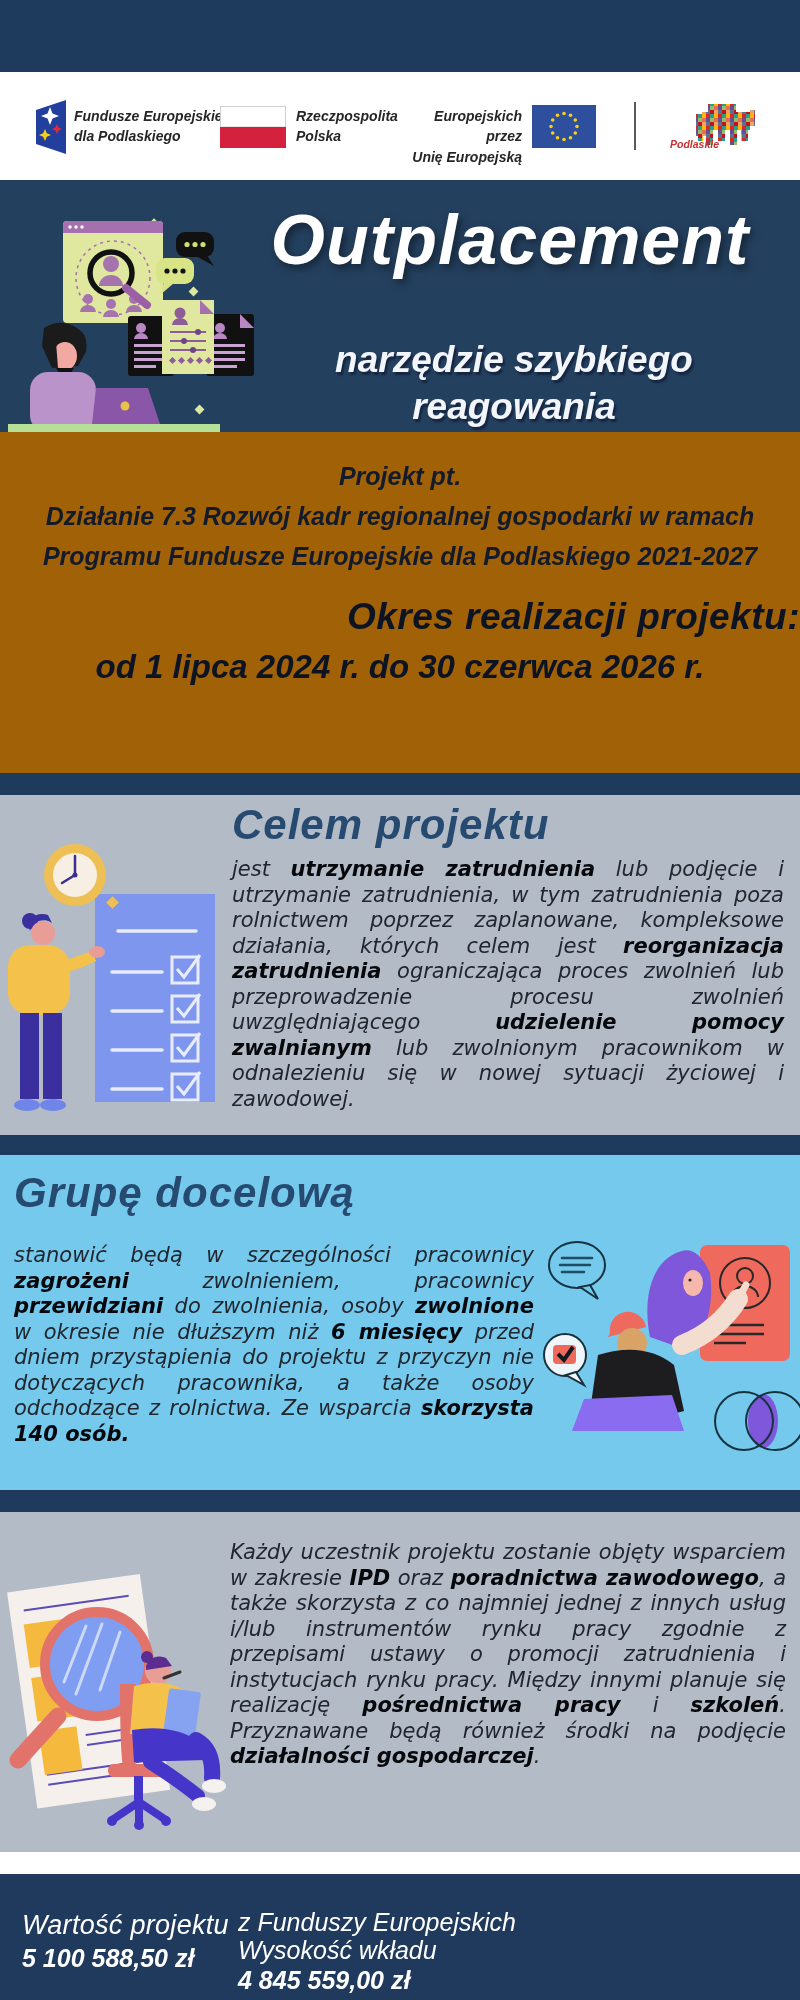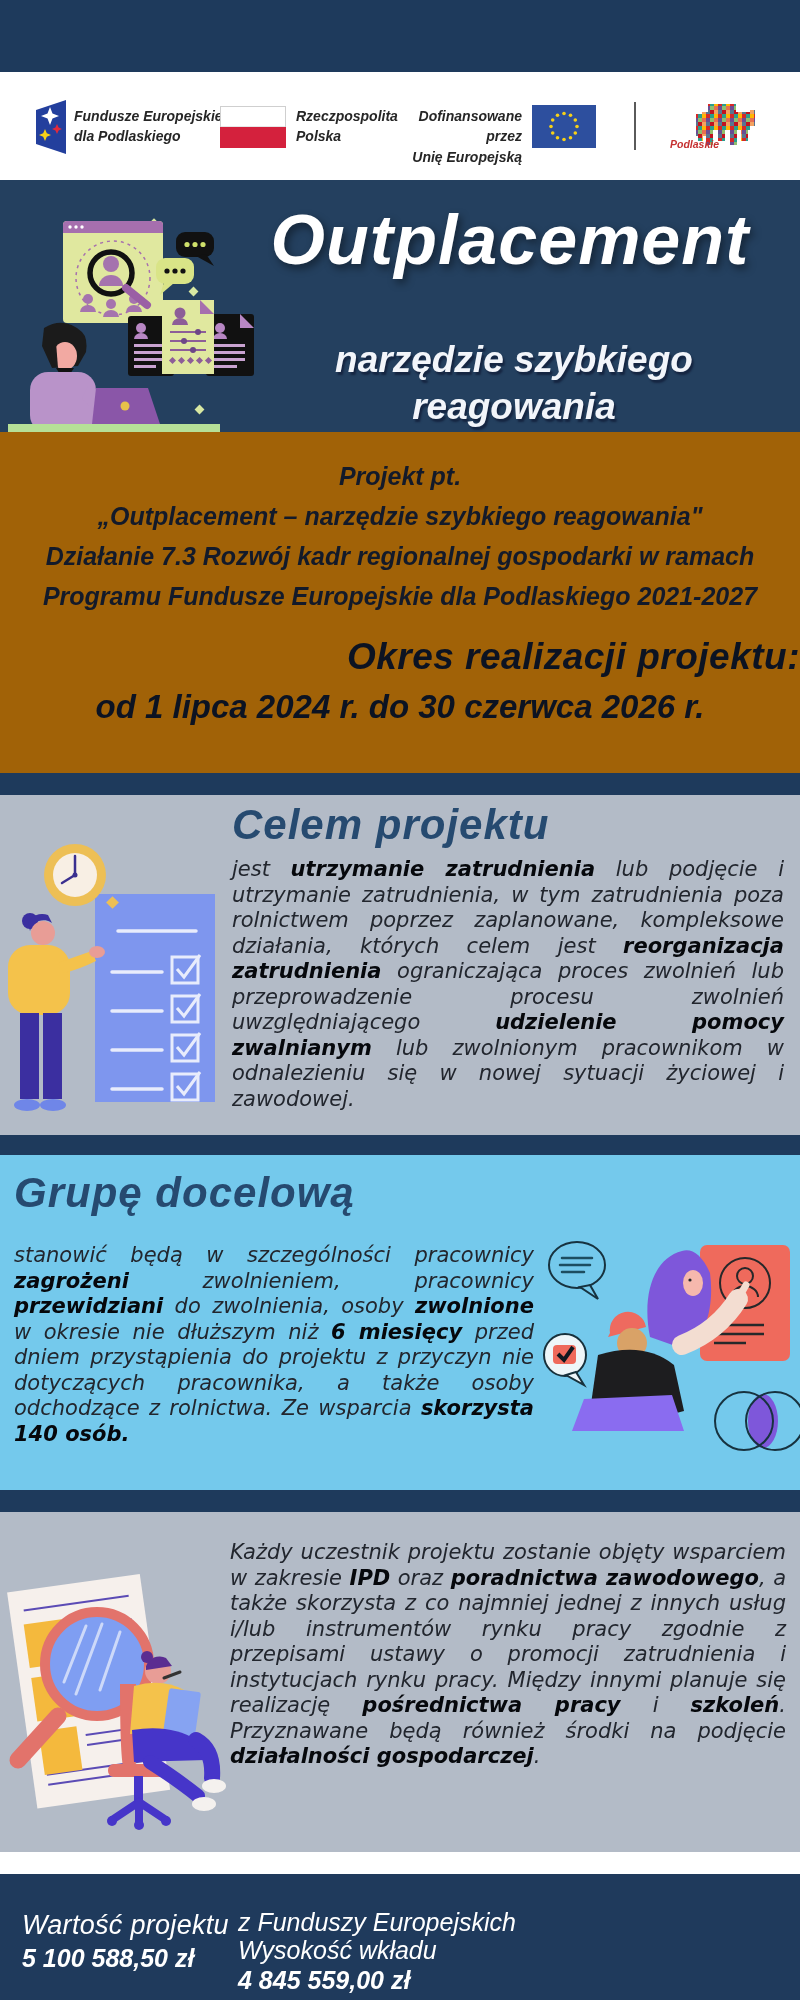--- a/index.html
+++ b/index.html
@@ -83,21 +83,21 @@
   <svg class="abs" style="left:220px;top:34px" width="66" height="42" viewBox="0 0 66 42">
     <rect x="0.5" y="0.5" width="65" height="20.5" fill="#ffffff" stroke="#cfcfcf"></rect>
     <rect x="0" y="21" width="66" height="21" fill="#d4213d"></rect>
   </svg>
   <div class="abs band-txt" style="left:296px;top:34px">
     <div>Rzeczpospolita</div>
     <div>Polska</div>
   </div>
 
   <div class="abs band-txt right" style="left:396px;top:34px;width:126px">
-    <div>Dofinansowane przez</div>
+    <div>Europejskich przez</div>
     <div>Unię Europejską</div>
   </div>
   <svg class="abs" style="left:532px;top:33px" width="64" height="43" viewBox="0 0 64 43">
     <rect width="64" height="43" fill="#2d4f9e"></rect>
     <g fill="#f7d117">
       <circle cx="32" cy="8.5" r="1.8"></circle>
         <circle cx="38.5" cy="10.2" r="1.8"></circle>
       <circle cx="43.3" cy="15" r="1.8"></circle>
         <circle cx="45" cy="21.5" r="1.8"></circle>
       <circle cx="43.3" cy="28" r="1.8"></circle>
@@ -242,21 +242,20 @@
   <div class="hero-title">Outplacement</div>
   <div class="hero-sub">
     <div>narzędzie szybkiego</div>
     <div>reagowania</div>
   </div>
 </div>
 
 <div class="sec info">
   <div class="info-inner">
     <div class="info-line">Projekt pt.</div>
-    <div class="info-line">„Outplacement – narzędzie szybkiego reagowania"</div>
     <div class="info-line">Działanie 7.3 Rozwój kadr regionalnej gospodarki w ramach</div>
     <div class="info-line">Programu Fundusze Europejskie dla Podlaskiego 2021-2027</div>
     <div class="period-h">Okres realizacji projektu:</div>
     <div class="period-v">od 1 lipca 2024 r. do 30 czerwca 2026 r.</div>
   </div>
 </div>
 
 <div class="sec nav-div"></div>
 
 <div class="sec goal">

